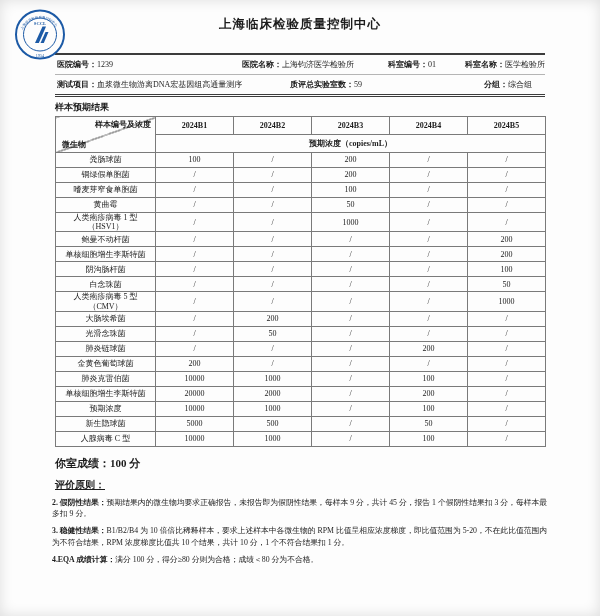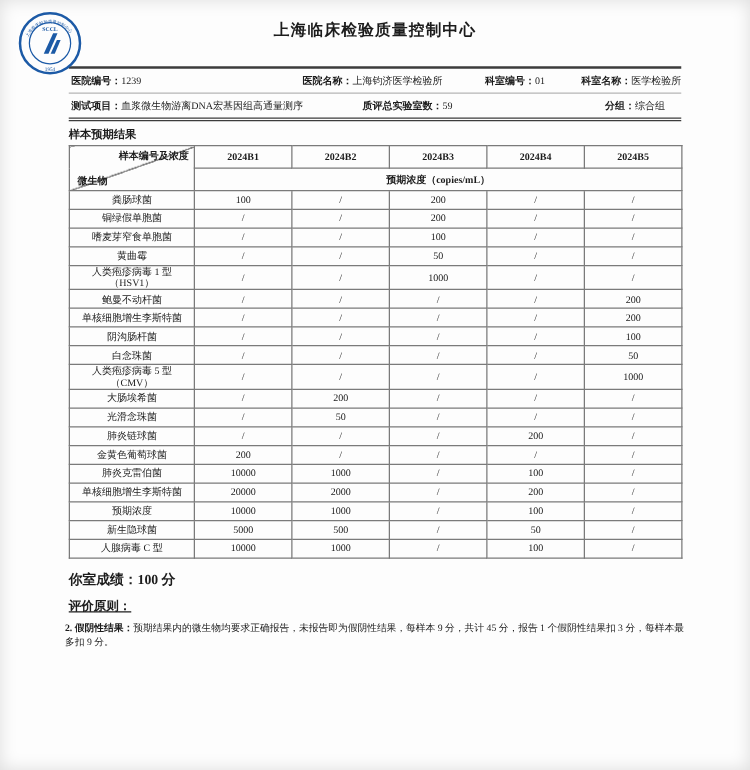--- a/index.html
+++ b/index.html
@@ -297,14 +297,20 @@
   </table>
 
   <div class="score">
     <span>你室成绩：</span><span>100 分</span>
   </div>
 
   <div class="pr-title">评价原则：</div>
   <p class="pr-item">
     <b>2. 假阴性结果：</b><span>预期结果内的微生物均要求正确报告，未报告即为假阴性结果，每样本 9 分，共计 45 分，报告 1 个假阴性结果扣 3 分，每样本最多扣 9 分。</span>
   </p>
+  <p class="pr-item">
+    <b>3. 稳健性结果：</b><span>B1/B2/B4 为 10 倍倍比稀释样本，要求上述样本中各微生物的 RPM 比值呈相应浓度梯度，即比值范围为 5-20，不在此比值范围内为不符合结果，RPM 浓度梯度比值共 10 个结果，共计 10 分，1 个不符合结果扣 1 分。</span>
+  </p>
+  <p class="pr-item">
+    <b>4.EQA 成绩计算：</b><span>满分 100 分，得分≥80 分则为合格；成绩＜80 分为不合格。</span>
+  </p>
 
 </div>
 
 </body></html>

